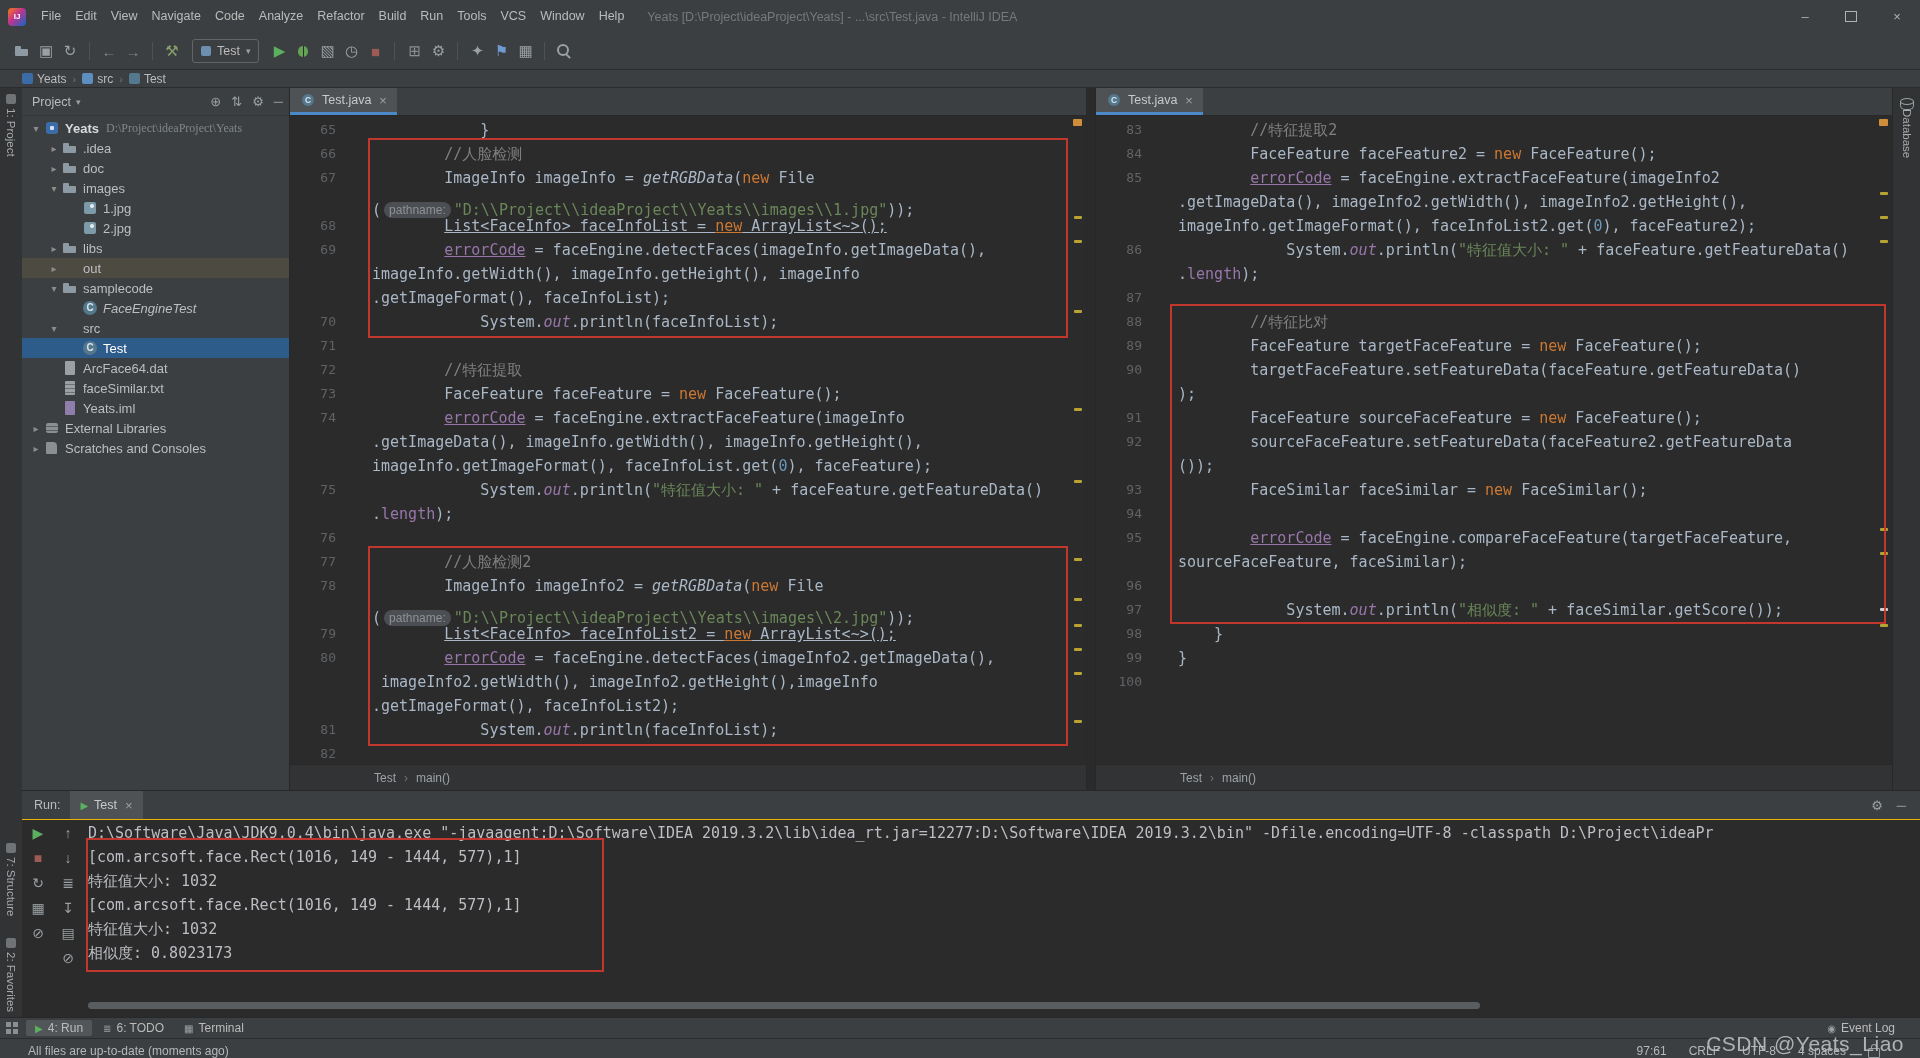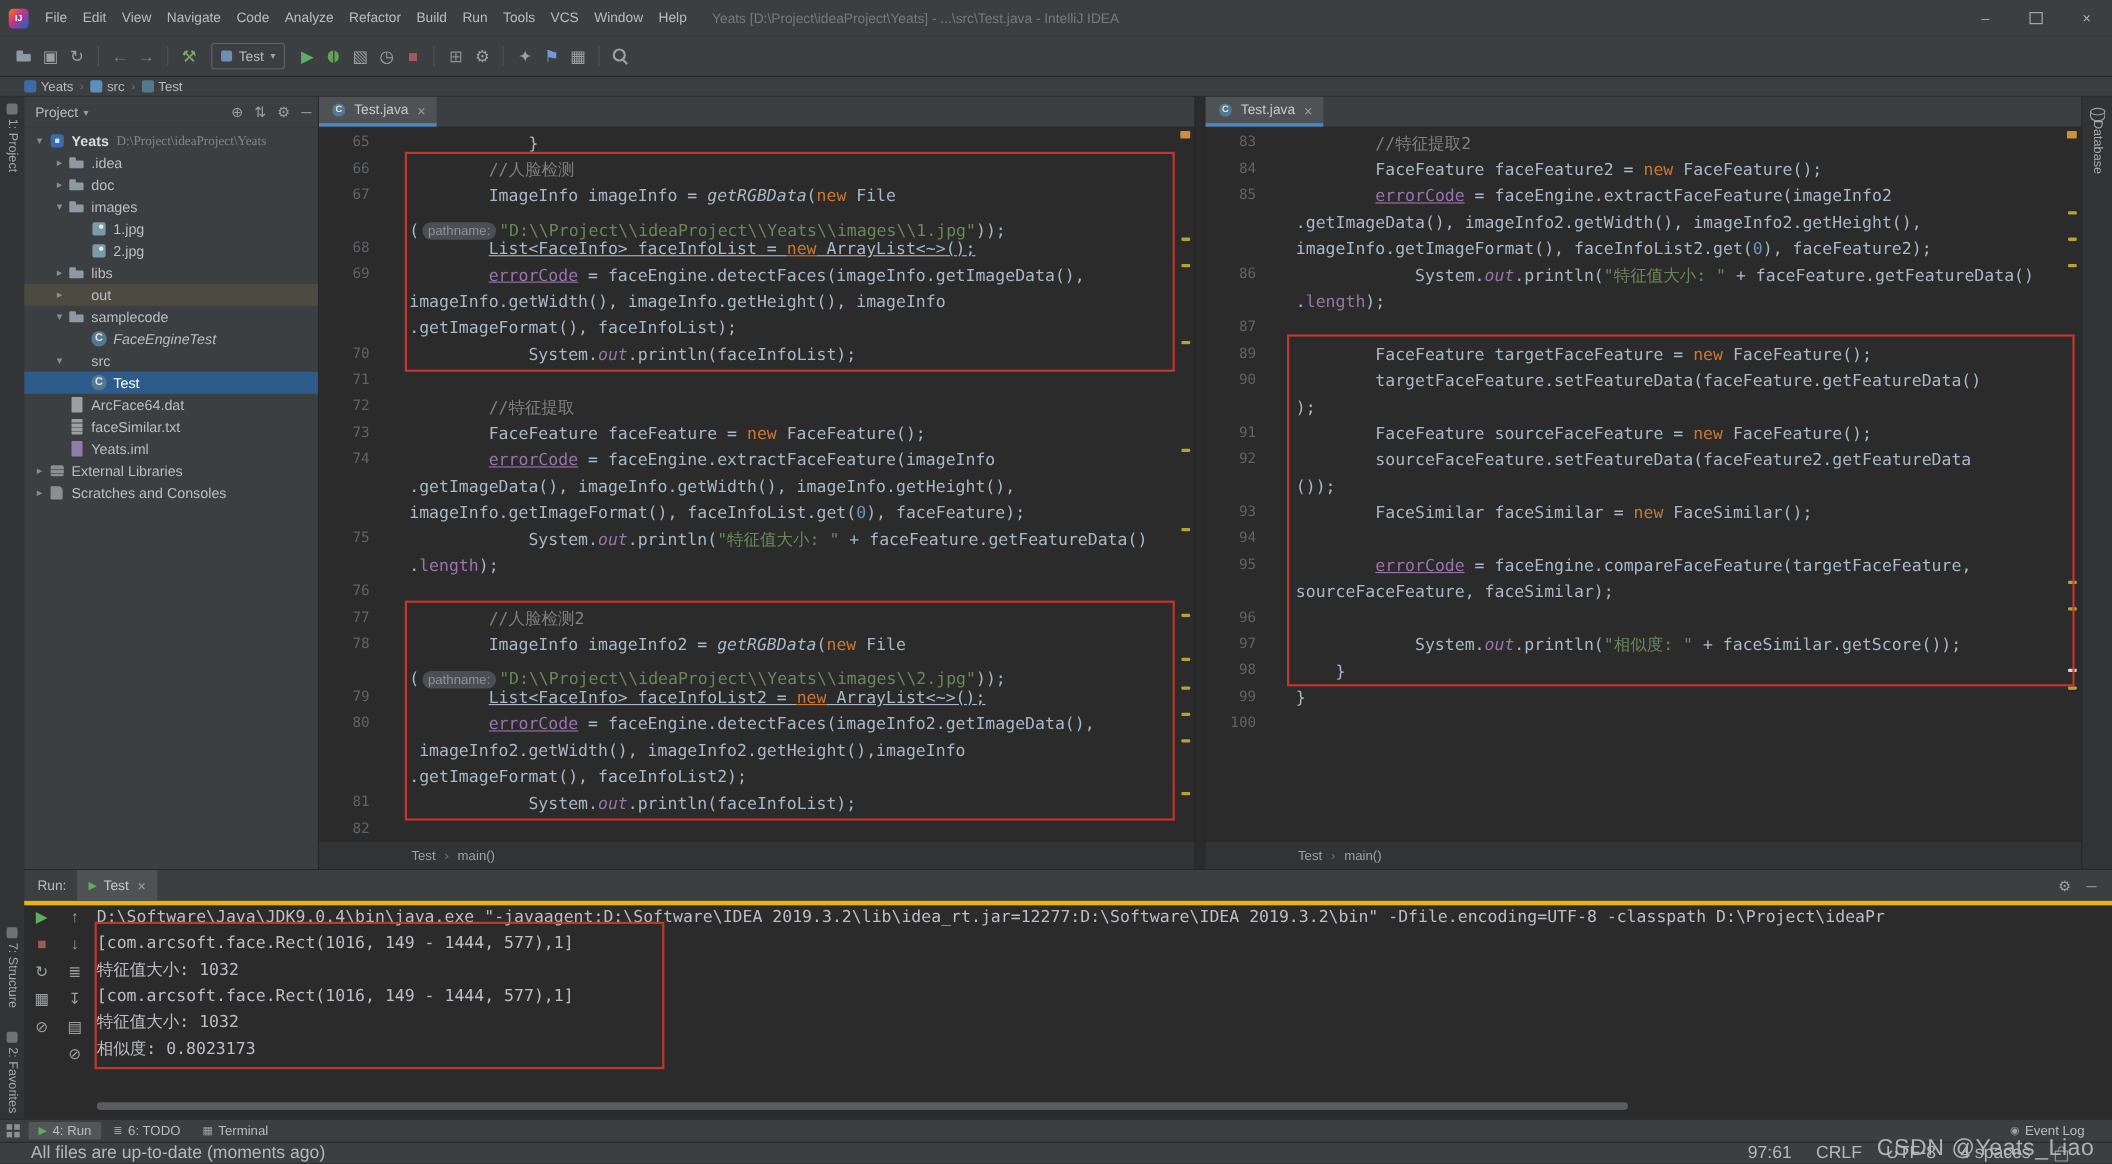--- a/index.html
+++ b/index.html
@@ -111,21 +111,21 @@
   .tk-ku{color:#cc7832;text-decoration:underline;}
   .tk-mi{color:#a9b7c6;font-style:italic;}
   .tk-h{background:#4b4e52;color:#8f9295;border-radius:8px;padding:0 5px;margin:12px 3px;
         font:12px/16px "Liberation Sans",sans-serif;display:inline-block;vertical-align:middle;}
   .mark{position:absolute;right:4px;width:8px;height:3px;border-radius:1px;}
   .pane-breadcrumb{position:absolute;left:0;right:0;bottom:0;height:25px;background:#313335;border-top:1px solid #282828;
                    display:flex;align-items:center;gap:8px;padding-left:84px;font-size:12px;color:#9da2a6;}
 
   
   #run-panel{left:22px;top:790px;width:1898px;height:227px;background:#2b2b2b;border-top:1px solid #282828;box-sizing:border-box;}
-  #run-header{height:28px;background:#3c3f41;border-bottom:4px solid #eab308;display:flex;align-items:center;font-size:12.5px;}
+  #run-header{height:28px;background:#3c3f41;border-bottom:1px solid #eab308;display:flex;align-items:center;font-size:12.5px;}
   #run-label{padding:0 10px 0 12px;color:#bbbbbb;}
   #run-tab{height:28px;display:flex;align-items:center;gap:6px;padding:0 10px;background:#4e5254;color:#c7c9cb;}
   #run-header .hdr-icons{margin-left:auto;display:flex;gap:14px;padding-right:14px;color:#9aa0a3;font-size:13px;}
   .run-col{position:absolute;top:34px;display:flex;flex-direction:column;gap:9px;align-items:center;}
   #run-col1{left:4px;width:24px;}
   #run-col2{left:34px;width:24px;}
   .run-ic{font-size:14px;line-height:16px;color:#9aa0a3;}
   #console{position:absolute;left:66px;top:30px;right:4px;bottom:24px;overflow:hidden;}
   .console-line{height:24px;font:15px/24px "DejaVu Sans Mono","DejaVu Sans",monospace;color:#bcbec4;white-space:pre;}
   #hscroll{position:absolute;left:66px;bottom:8px;width:1392px;height:7px;background:#5a5d5f;border-radius:4px;}
@@ -136,21 +136,21 @@
   .sbtn{display:flex;align-items:center;gap:5px;padding:1px 9px;color:#bbbbbb;border-radius:2px;margin-right:2px;}
   .sbtn.active{background:#525658;}
   .sbtn .g{font-size:10px;}
   #stripe-right{margin-left:auto;display:flex;align-items:center;padding-right:14px;}
   #switcher{width:12px;height:12px;margin:0 8px 0 6px;background:
             linear-gradient(#8a8f92,#8a8f92) 0 0/5px 5px no-repeat,
             linear-gradient(#8a8f92,#8a8f92) 7px 0/5px 5px no-repeat,
             linear-gradient(#8a8f92,#8a8f92) 0 7px/5px 5px no-repeat,
             linear-gradient(#8a8f92,#8a8f92) 7px 7px/5px 5px no-repeat;}
   #statusbar{left:0;top:1038px;width:1920px;height:20px;background:#3c3f41;border-top:1px solid #2b2b2b;
-             display:flex;align-items:center;font-size:16px;color:#b5b8ba;box-sizing:border-box;}
+             display:flex;align-items:flex-end;font-size:12px;color:#b5b8ba;box-sizing:border-box;}
   #status-msg{padding-left:28px;}
   #status-right{margin-left:auto;display:flex;align-items:center;gap:22px;padding-right:40px;}
 
   
   .redbox{position:absolute;border:2px solid rgba(210,55,45,.9);pointer-events:none;box-sizing:border-box;}
   #watermark{position:absolute;top:1032px;right:16px;font-size:21px;color:#b9bcbe;opacity:.92;letter-spacing:.5px;
              pointer-events:none;font-family:"Liberation Sans",sans-serif;}
 </style>
 </head>
 <body>
@@ -429,20 +429,21 @@
     </div>
     <div class="code-scroll" id="rows-right">
         <div class="code-row"><span class="ln">83</span><span class="code"><span class="tk-p">        </span><span class="tk-c">//特征提取2</span></span></div>
         <div class="code-row"><span class="ln">84</span><span class="code"><span class="tk-p">        FaceFeature faceFeature2 = </span><span class="tk-k">new</span><span class="tk-p"> FaceFeature();</span></span></div>
         <div class="code-row"><span class="ln">85</span><span class="code"><span class="tk-p">        </span><span class="tk-fu">errorCode</span><span class="tk-p"> = faceEngine.extractFaceFeature(imageInfo2</span></span></div>
         <div class="code-row"><span class="ln"></span><span class="code"><span class="tk-p">.getImageData(), imageInfo2.getWidth(), imageInfo2.getHeight(),</span></span></div>
         <div class="code-row"><span class="ln"></span><span class="code"><span class="tk-p">imageInfo.getImageFormat(), faceInfoList2.get(</span><span class="tk-n">0</span><span class="tk-p">), faceFeature2);</span></span></div>
         <div class="code-row"><span class="ln">86</span><span class="code"><span class="tk-p">            System.</span><span class="tk-fi">out</span><span class="tk-p">.println(</span><span class="tk-s">"特征值大小: "</span><span class="tk-p"> + faceFeature.getFeatureData()</span></span></div>
         <div class="code-row"><span class="ln"></span><span class="code"><span class="tk-p">.</span><span class="tk-f">length</span><span class="tk-p">);</span></span></div>
         <div class="code-row"><span class="ln">87</span><span class="code"></span></div>
+        <div class="code-row"><span class="ln">88</span><span class="code"><span class="tk-p">        </span><span class="tk-c">//特征比对</span></span></div>
         <div class="code-row"><span class="ln">89</span><span class="code"><span class="tk-p">        FaceFeature targetFaceFeature = </span><span class="tk-k">new</span><span class="tk-p"> FaceFeature();</span></span></div>
         <div class="code-row"><span class="ln">90</span><span class="code"><span class="tk-p">        targetFaceFeature.setFeatureData(faceFeature.getFeatureData()</span></span></div>
         <div class="code-row"><span class="ln"></span><span class="code"><span class="tk-p">);</span></span></div>
         <div class="code-row"><span class="ln">91</span><span class="code"><span class="tk-p">        FaceFeature sourceFaceFeature = </span><span class="tk-k">new</span><span class="tk-p"> FaceFeature();</span></span></div>
         <div class="code-row"><span class="ln">92</span><span class="code"><span class="tk-p">        sourceFaceFeature.setFeatureData(faceFeature2.getFeatureData</span></span></div>
         <div class="code-row"><span class="ln"></span><span class="code"><span class="tk-p">());</span></span></div>
         <div class="code-row"><span class="ln">93</span><span class="code"><span class="tk-p">        FaceSimilar faceSimilar = </span><span class="tk-k">new</span><span class="tk-p"> FaceSimilar();</span></span></div>
         <div class="code-row"><span class="ln">94</span><span class="code"></span></div>
         <div class="code-row"><span class="ln">95</span><span class="code"><span class="tk-p">        </span><span class="tk-fu">errorCode</span><span class="tk-p"> = faceEngine.compareFaceFeature(targetFaceFeature,</span></span></div>
         <div class="code-row"><span class="ln"></span><span class="code"><span class="tk-p">sourceFaceFeature, faceSimilar);</span></span></div>

